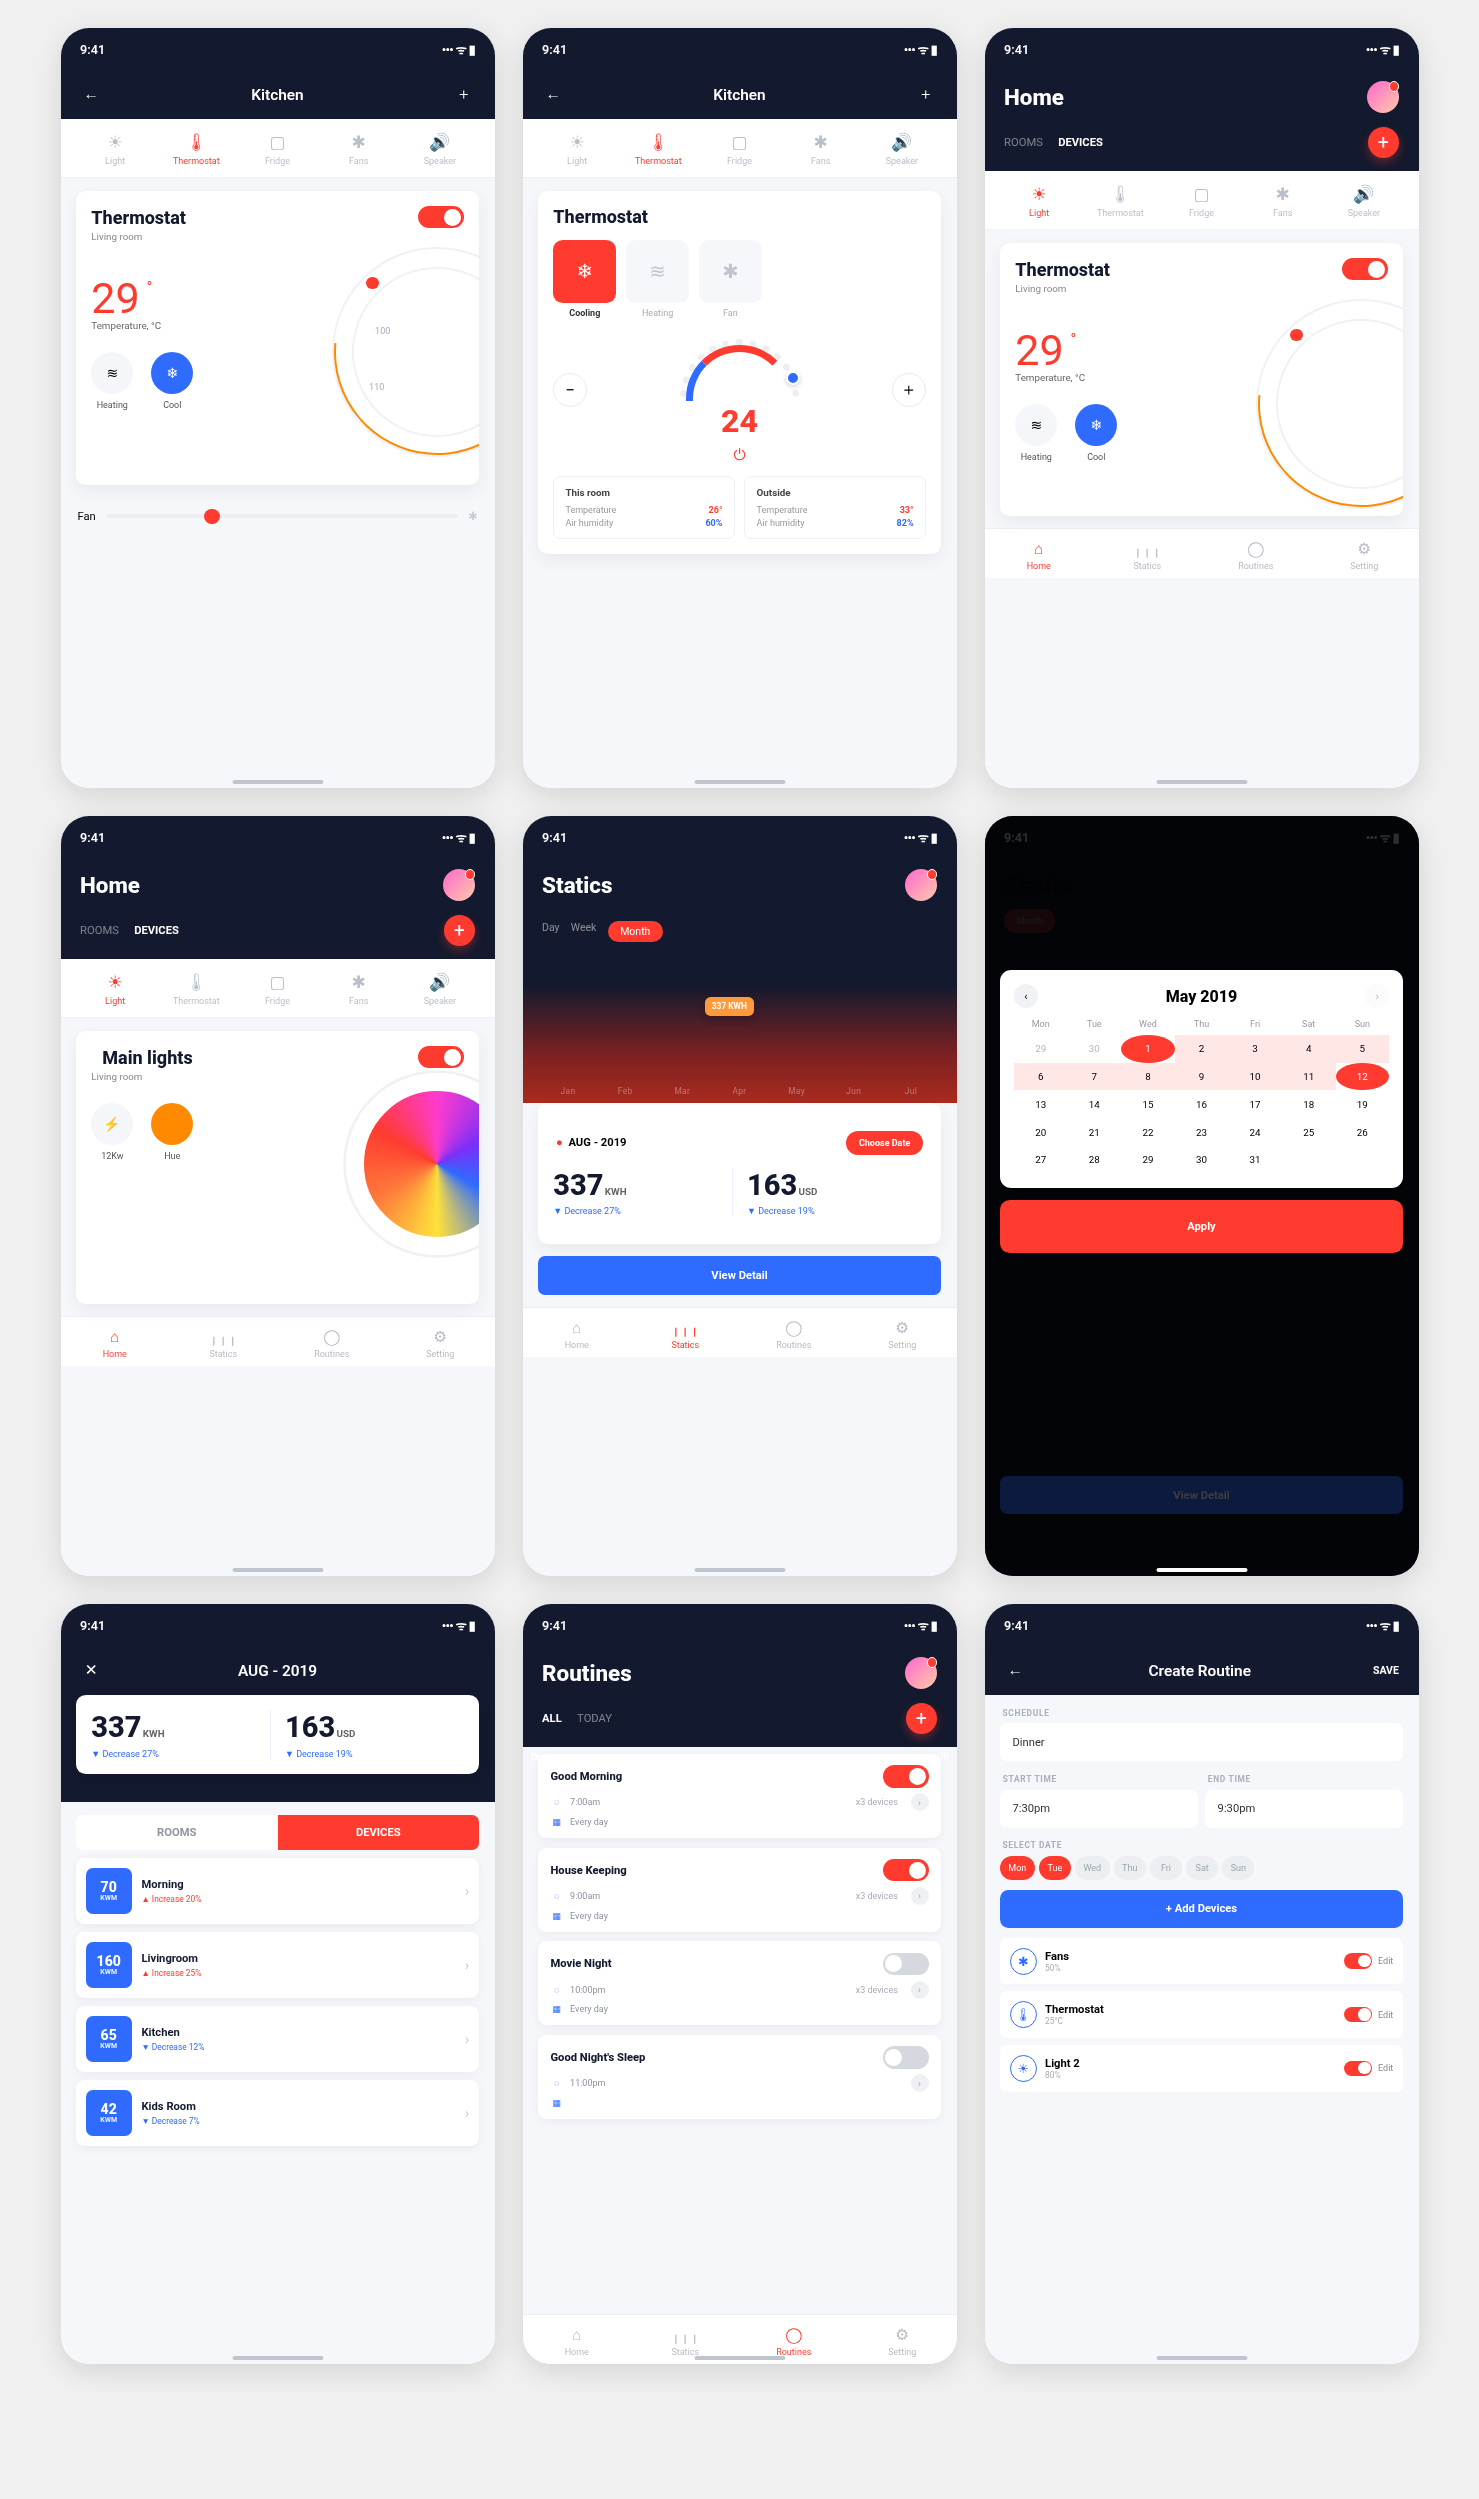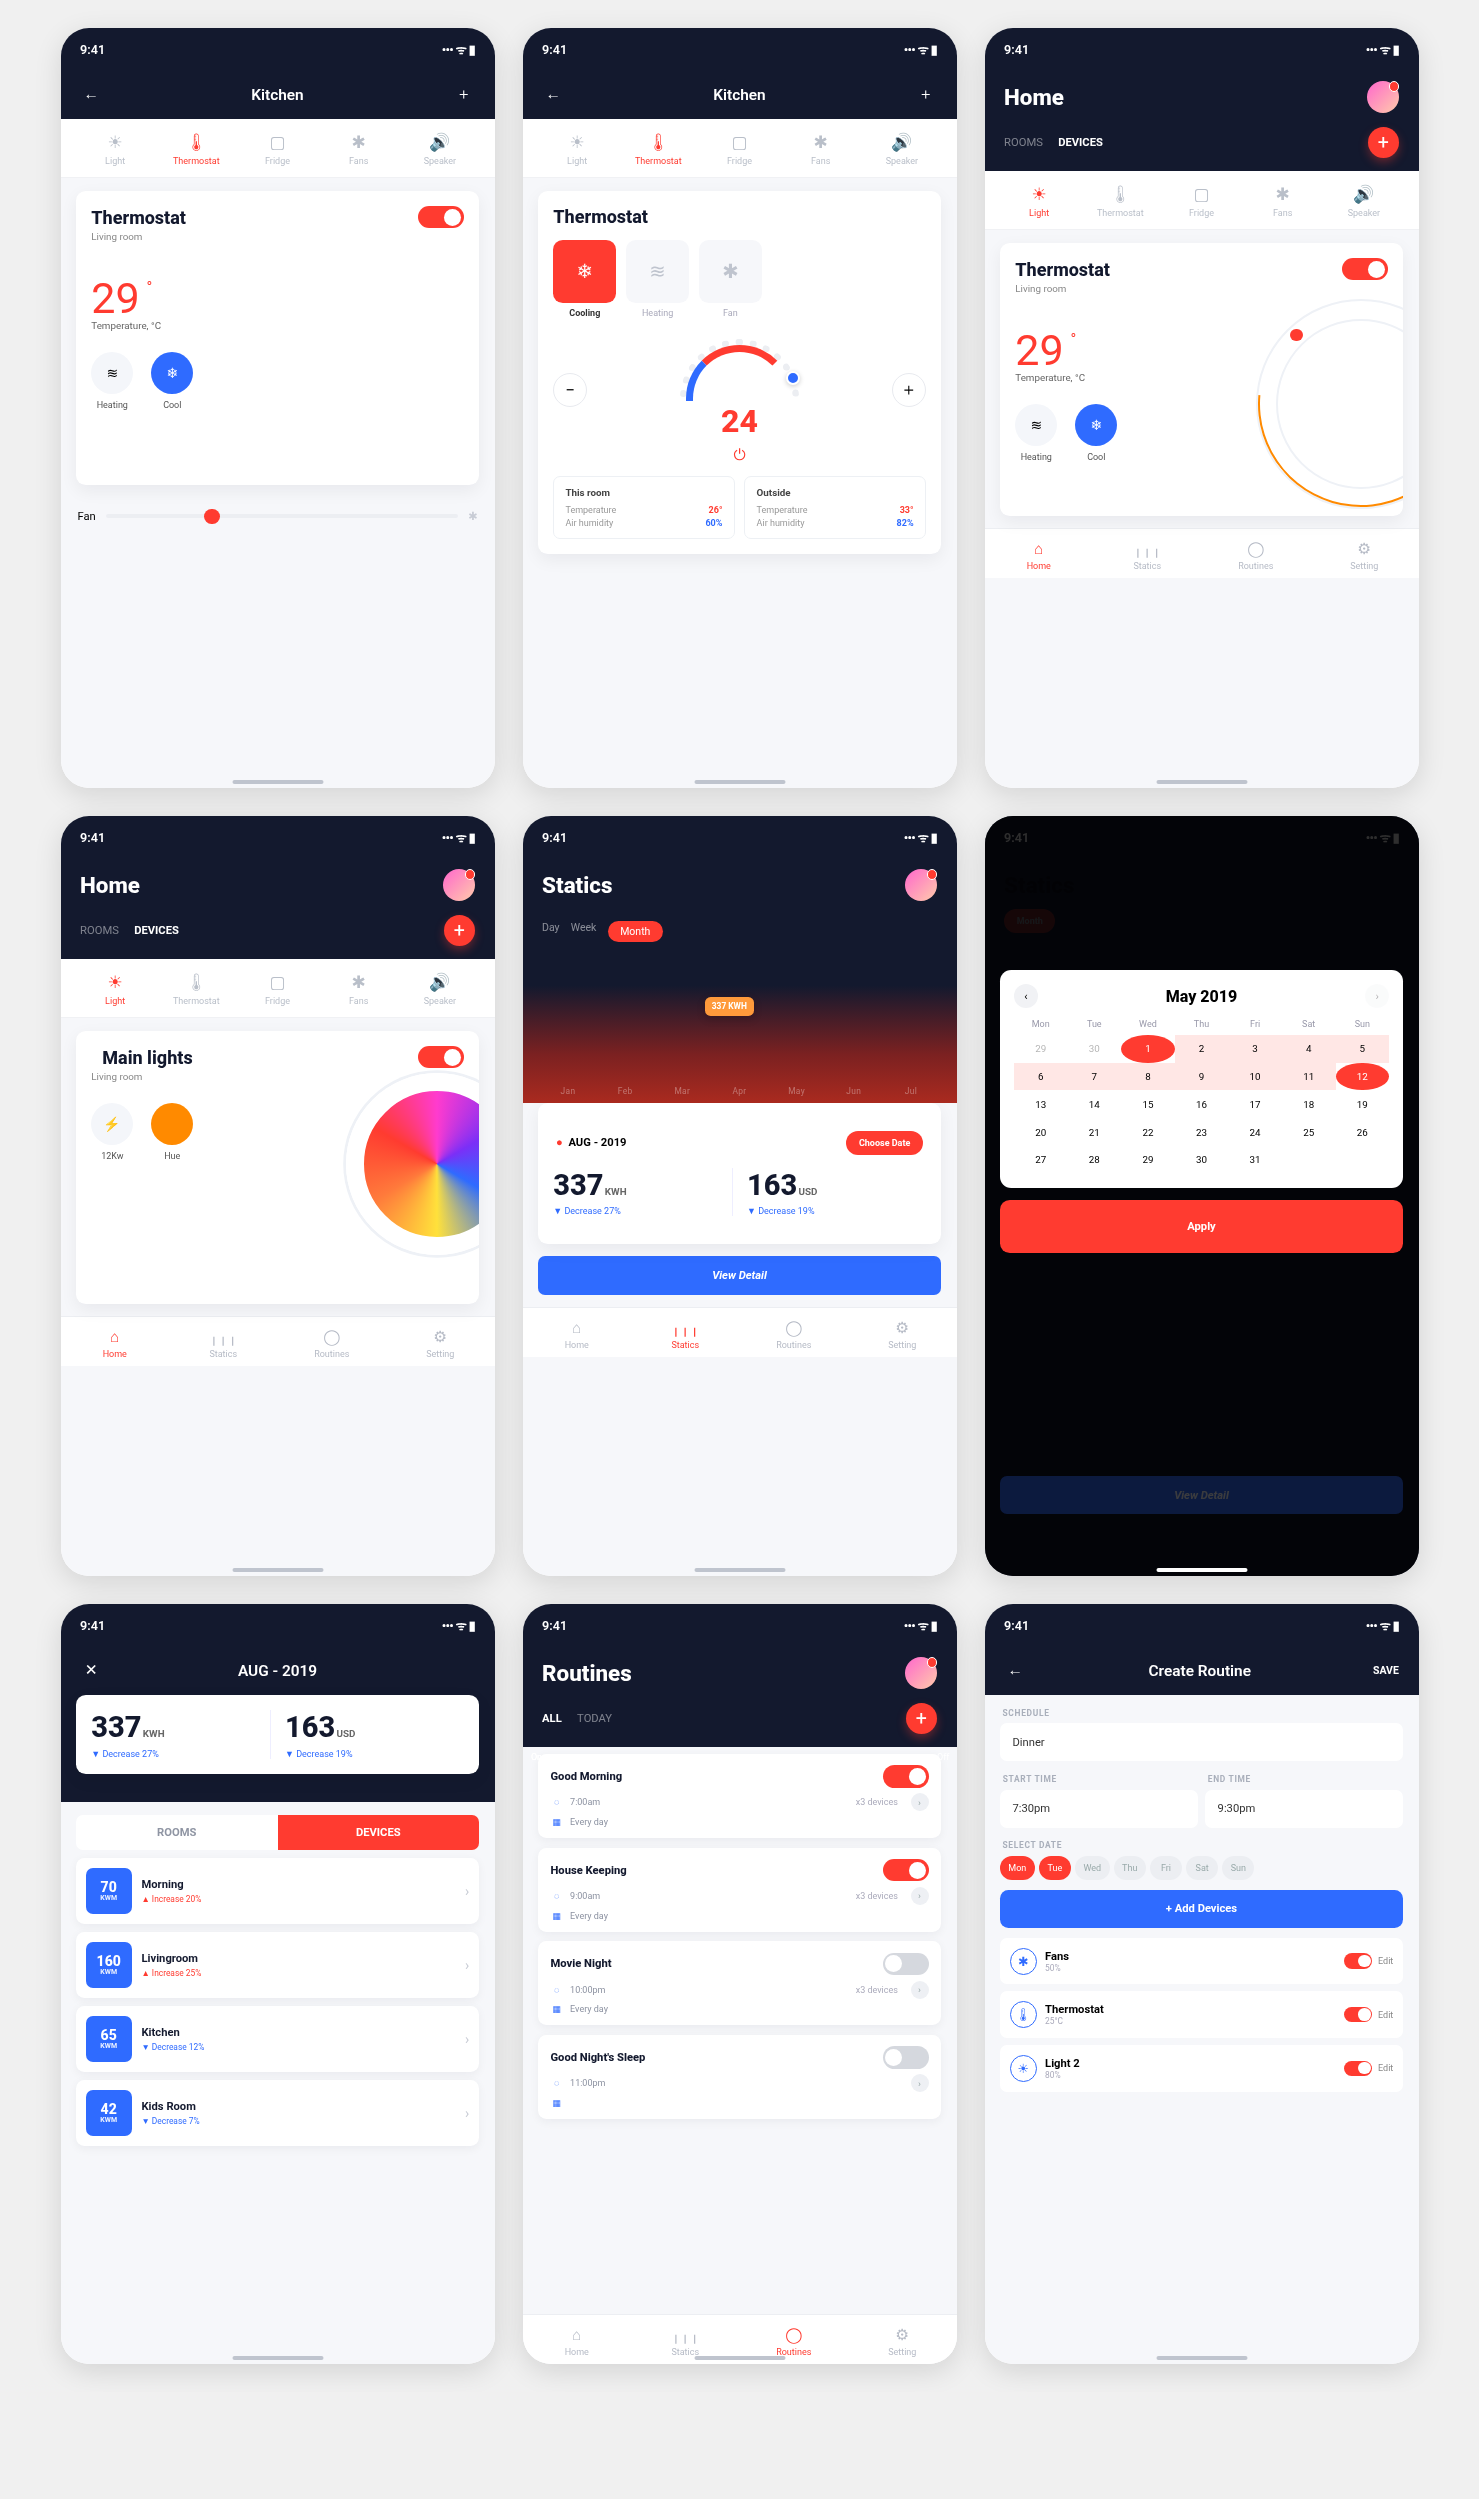--- a/index.html
+++ b/index.html
@@ -66,21 +66,21 @@
 .tooltip-chip { position:absolute; left:42%; top:46%; background:#ff9a3b; color:#fff; font-size:8.4px; font-weight:700; padding:4.2px 7px; border-radius:5.6px; box-shadow:0 2.8px 8.4px rgba(0,0,0,.2); }
 .month-axis { position:absolute; bottom:7px; left:0; right:0; display:flex; padding:0 17px; font-size:8.4px; color:rgba(255,255,255,.35); letter-spacing:0.4px; }
 .month-axis span { flex:1; text-align:center; }
 .date-chip { display:flex; justify-content:space-between; align-items:center; padding:12.6px 2.8px 7px; }
 .pill-btn { background:#ff3b30; color:#fff; font-size:9px; font-weight:700; padding:7px 12.6px; border-radius:14px; cursor:pointer; }
 .metric-row { display:flex; padding:5.6px 0 12.6px; }
 .metric { flex:1; }
 .metric .mv { font-size:29px; font-weight:800; color:#13192e; display:inline; }
 .metric .mu { font-size:9.8px; font-weight:700; color:#666; margin-left:1.4px; }
 .metric .msub { font-size:9px; color:#2f6bff; margin-top:4.2px; }
-.cta-btn { background:#2f6bff; color:#fff; text-align:center; padding:12.6px; border-radius:7px; font-weight:700; cursor:pointer; margin:0 15.4px 12.6px;font-style:italic; }
+.cta-btn { background:#2f6bff; color:#fff; text-align:center; padding:12.6px; border-radius:7px; font-weight:700; cursor:pointer; margin:0 15.4px 12.6px; }
 .calendar { background:#fff; border-radius:11.2px; margin:0 15.4px; padding:14px; position:relative; }
 .cal-head { display:flex; justify-content:space-between; align-items:center; margin-bottom:11.2px; }
 .cal-head .m { font-weight:800; font-size:16px; }
 .nav-circ { width:24px; height:24px; border-radius:50%; background:#f1f2f5; display:flex; align-items:center; justify-content:center; cursor:pointer; }
 .dow { display:grid; grid-template-columns:repeat(7,1fr); text-align:center; font-size:9px; color:#99a; margin-bottom:5.6px; }
 .days { display:grid; grid-template-columns:repeat(7,1fr); }
 .days span { text-align:center; font-size:9.8px; padding:8.4px 0; cursor:pointer; position:relative; }
 .days span.in-range { background:#ffe7e5; }
 .days span.start, .days span.end { background:#ff3b30; color:#fff; border-radius:50%; }
 .apply-btn { background:#ff3b30; color:#fff; text-align:center; padding:20px; border-radius:9.8px; font-weight:700; margin:12.6px 15.4px; cursor:pointer; }
@@ -154,20 +154,25 @@
         <h2>Thermostat</h2>
         <span class="toggle">
               <span class="toggle-label">On</span>
             </span>
       </div>
       <div class="sub">Living room</div>
       <div style="margin-top:35px;">
         <div class="big-val"><span>29</span><sup>°</sup></div>
         <div class="val-label">Temperature, °C</div>
       </div>
+      <div class="dial">
+            <span class="knob"></span>
+        <span style="position:absolute;top:77px;left:41px;font-size:9px;color:#aab;">100</span>
+        <span style="position:absolute;top:133px;left:35px;font-size:9px;color:#aab;">110</span>
+      </div>
       <div class="mode-wrap">
             <div class="mode-item">
               <div class="mode-circle">≋</div>
               <div class="lbl">Heating</div>
             </div>
             <div class="mode-item">
               <div class="mode-circle active">❄</div>
               <div class="lbl">Cool</div>
             </div>
           </div>

